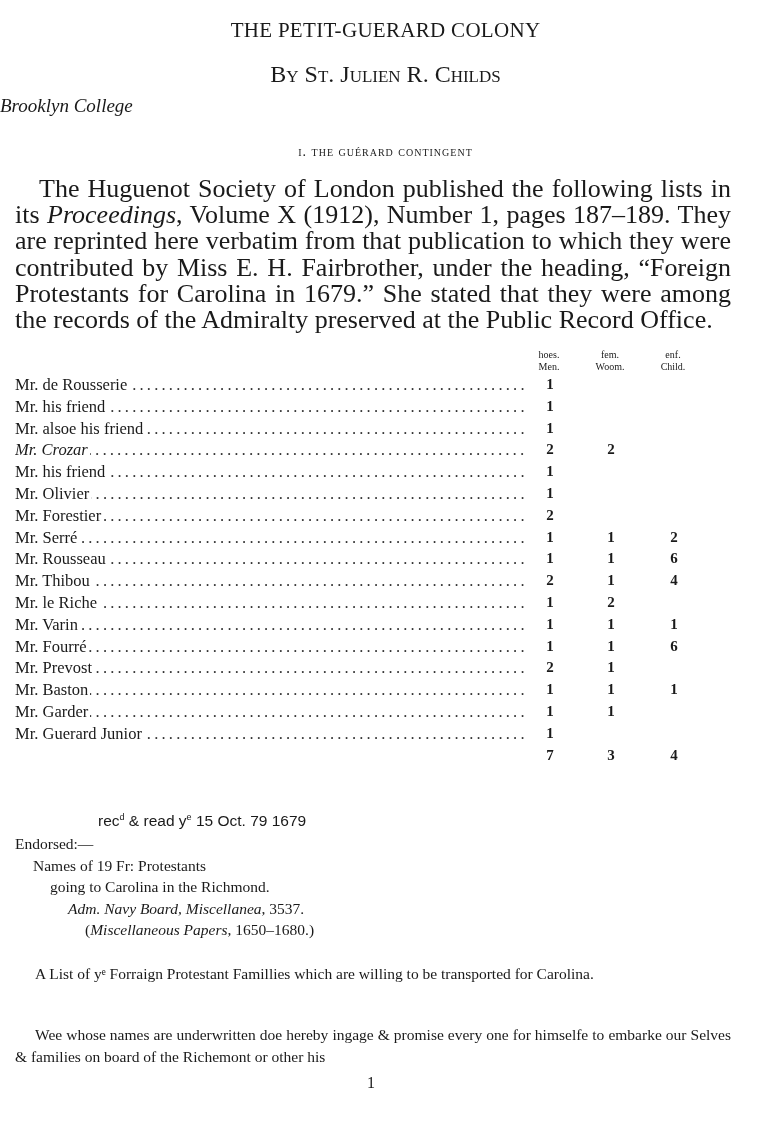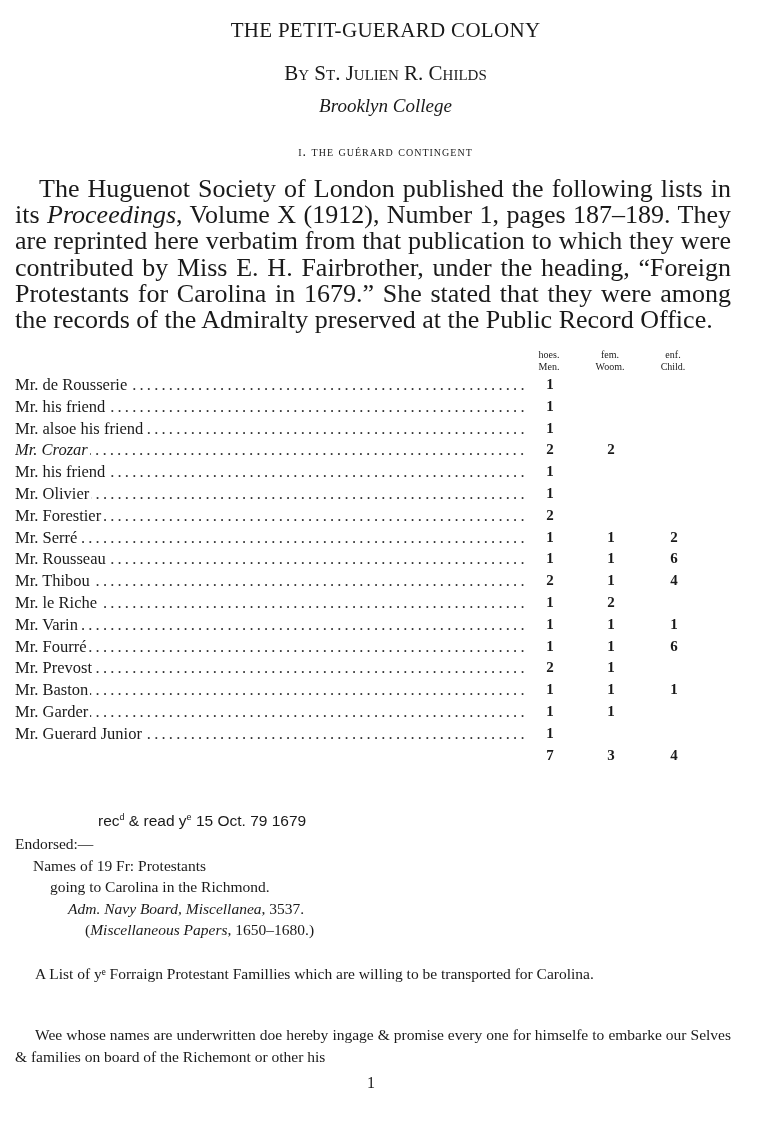--- a/index.html
+++ b/index.html
@@ -8,24 +8,24 @@
     font-family: "DejaVu Serif", "Liberation Serif", serif;
     color: #1a1a1a;
   }
   .abs { position: absolute; }
   .title {
     top: 18px; left: 0; width: 771px; text-align: center;
     font-family: "Liberation Serif", serif; font-size: 21px; letter-spacing: 0.3px;
   }
   .byline {
     top: 61px; left: 0; width: 771px; text-align: center;
-    font-family: "Liberation Serif", serif; font-size: 21px; font-variant: small-caps;
+    font-family: "Liberation Serif", serif; font-size: 24px; font-variant: small-caps;
   }
   .affil {
-    top: 95px; left: 0; width: 771px; text-align: center;
+    top: 95px; left: 0; width: 771px; 
     font-family: "Liberation Serif", serif; font-size: 19px; font-style: italic;
   }
   .section-head {
     top: 144px; left: 0; width: 771px; text-align: center;
     font-family: "Liberation Serif", serif; font-size: 14px; font-variant: small-caps;
     letter-spacing: 1px; text-transform: lowercase;
   }
   .intro {
     top: 176px; left: 15px; width: 716px;
     font-family: "Liberation Serif", serif; font-size: 26px; line-height: 26.2px;

